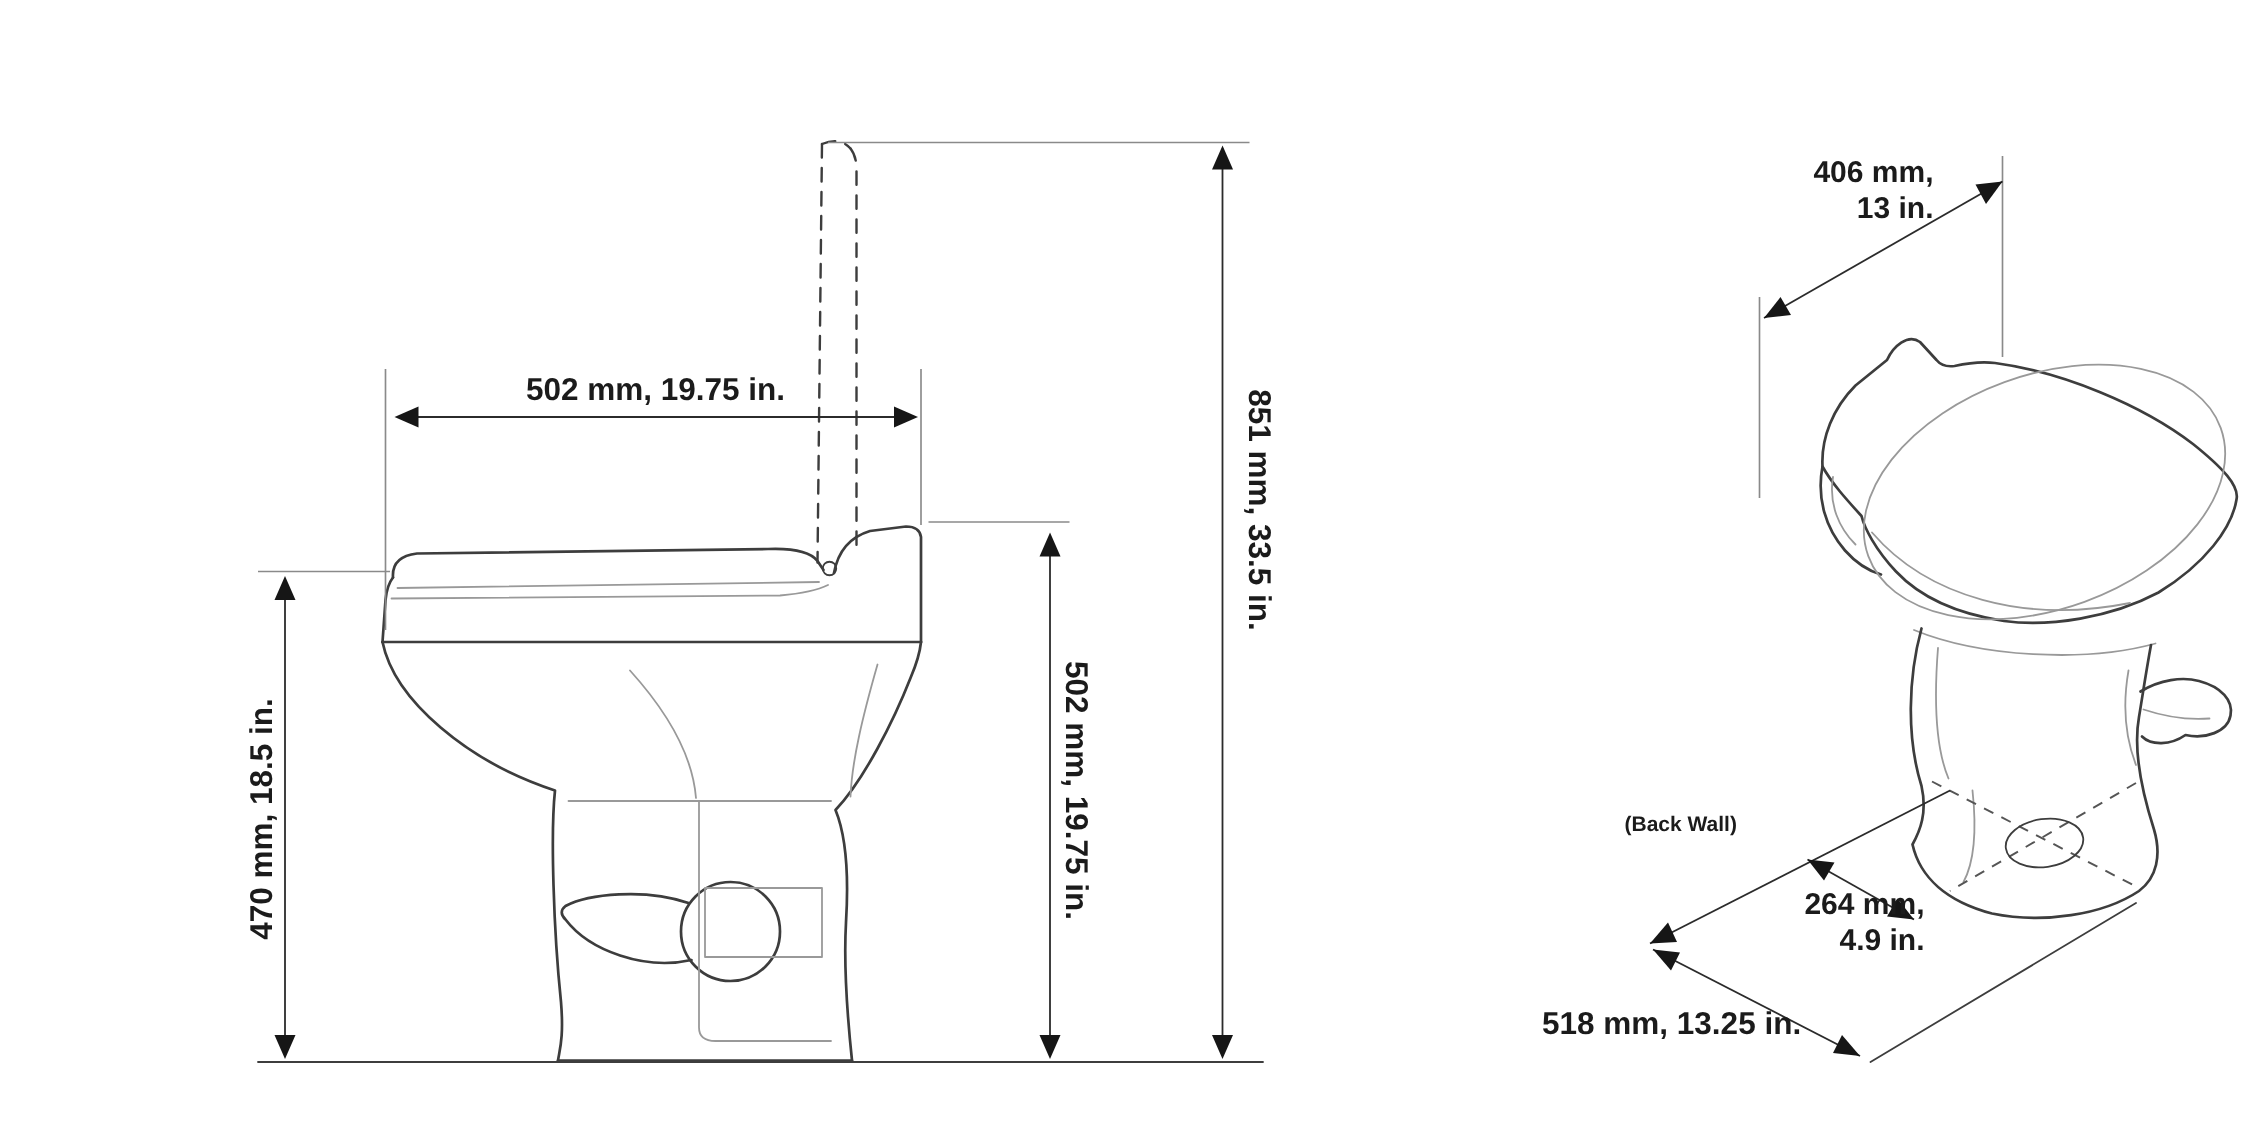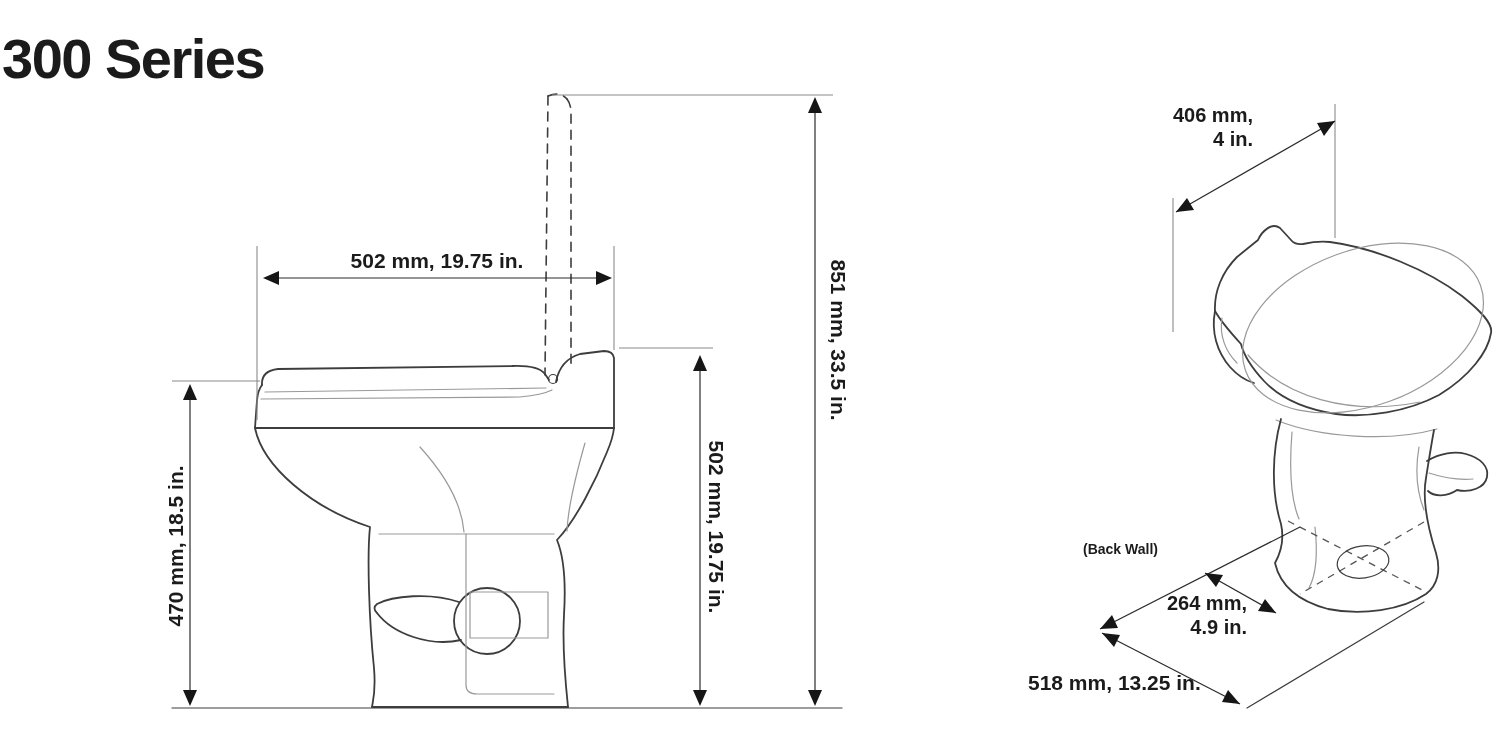--- a/index.html
+++ b/index.html
@@ -11,21 +11,21 @@
   .stage{position:relative;width:1500px;height:750px;background:var(--background);
          font-family:"Liberation Sans",sans-serif;overflow:hidden;}
   .stage svg{position:absolute;left:0;top:0;}
   .lbl{position:absolute;color:var(--text);font-weight:700;white-space:nowrap;line-height:1.18;}
   .title{left:2px;top:26px;font-size:56px;font-weight:800;letter-spacing:-1.5px;}
   .c{transform:translate(-50%,-50%);}          
   .rot-ccw{transform:translate(-50%,-50%) rotate(-90deg);}
   .rot-cw{transform:translate(-50%,-50%) rotate(90deg);}
   .ra{transform:translateX(-100%);text-align:right;}
   .dimtxt{font-size:21px;}
-  .dimtxt2{font-size:20px;}
+  .dimtxt2{font-size:20px;margin-left:36px;}
   
   .ln{fill:none;stroke:var(--outline);stroke-width:1.8;stroke-linecap:round;stroke-linejoin:round;}
   .ln-thin{fill:none;stroke:var(--outline);stroke-width:1.2;stroke-linecap:round;}
   .ln2{fill:none;stroke:var(--secondary);stroke-width:1.2;stroke-linecap:round;stroke-linejoin:round;}
   .dash{fill:none;stroke:var(--outline);stroke-width:1.6;stroke-dasharray:9 7;stroke-linecap:round;}
   .dash2{fill:none;stroke:#555;stroke-width:1.3;stroke-dasharray:7 6;}
   .dim{fill:none;stroke:var(--dimension);stroke-width:1.2;}
   .ext{fill:none;stroke:#8a8a8a;stroke-width:1.1;}
   .arw{fill:var(--arrow);stroke:none;}
 </style>
@@ -166,33 +166,32 @@
       </g>
 
       <g>
         <path class="dim" d="M1102,633 L1240,704"></path>
         <polygon class="arw" points="1102,633 1114,647 1120,635"></polygon>
         <polygon class="arw" points="1240,704 1222,702 1228,690"></polygon>
       </g>
     </g>
   </svg>
 
-  <div class="lbl title">300 Series</div>
 
   <div class="lbl dimtxt c" style="left:437px;top:261px;">502 mm, 19.75 in.</div>
 
   <div class="lbl dimtxt rot-ccw" style="left:176px;top:546px;">470 mm, 18.5 in.</div>
 
   <div class="lbl dimtxt rot-cw" style="left:716px;top:527px;">502 mm, 19.75 in.</div>
 
   <div class="lbl dimtxt rot-cw" style="left:838px;top:340px;">851 mm, 33.5 in.</div>
 
   <div class="lbl dimtxt2 ra" style="left:1253px;top:104px;">
     <div>406 mm,</div>
-    <div>4 in.</div>
+    <div>13 in.</div>
   </div>
 
   <div class="lbl" style="left:1083px;top:541px;font-size:14px;">(Back Wall)</div>
 
   <div class="lbl dimtxt2 ra" style="left:1247px;top:592px;">
     <div>264 mm,</div>
     <div>4.9 in.</div>
   </div>
 
   <div class="lbl dimtxt" style="left:1028px;top:671px;">518 mm, 13.25 in.</div>

